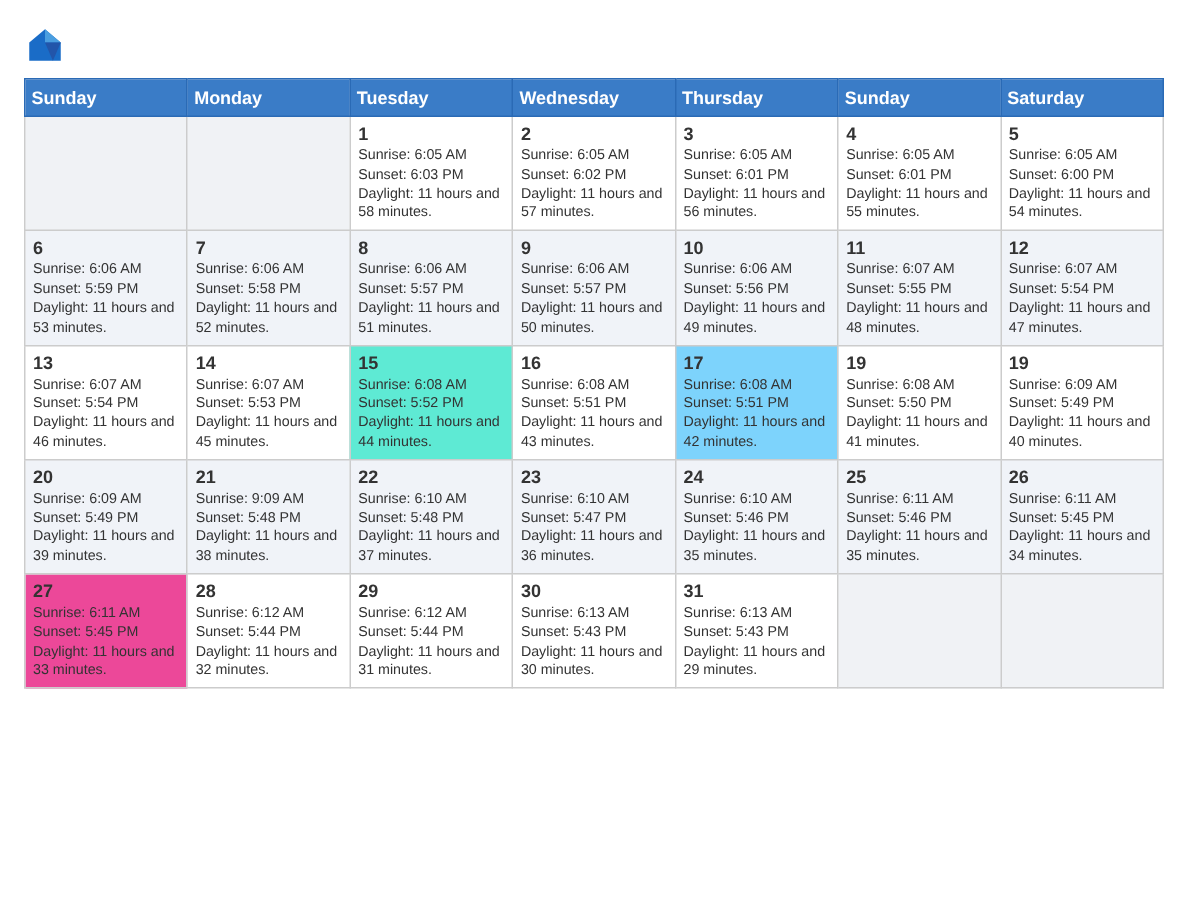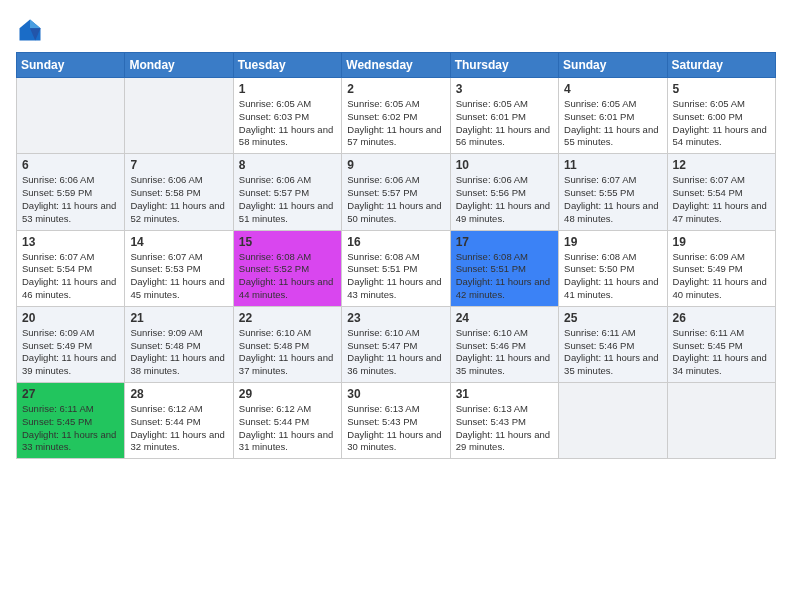--- a/index.html
+++ b/index.html
@@ -208,33 +208,33 @@
           <div class="day-info">Sunrise: 6:07 AM
 Sunset: 5:54 PM
 Daylight: 11 hours and 46 minutes.</div>
         </td>
         <td style="background: rgb(255, 255, 255);">
           <span class="day-num">14</span>
           <div class="day-info">Sunrise: 6:07 AM
 Sunset: 5:53 PM
 Daylight: 11 hours and 45 minutes.</div>
         </td>
-        <td style="background: #d946ef;">
+        <td style="background: #5eead4;">
           <span class="day-num">15</span>
           <div class="day-info">Sunrise: 6:08 AM
 Sunset: 5:52 PM
 Daylight: 11 hours and 44 minutes.</div>
         </td>
         <td style="background: rgb(255, 255, 255);">
           <span class="day-num">16</span>
           <div class="day-info">Sunrise: 6:08 AM
 Sunset: 5:51 PM
 Daylight: 11 hours and 43 minutes.</div>
         </td>
-        <td style="background: #3b82f6;">
+        <td style="background: #7dd3fc;">
           <span class="day-num">17</span>
           <div class="day-info">Sunrise: 6:08 AM
 Sunset: 5:51 PM
 Daylight: 11 hours and 42 minutes.</div>
         </td>
         <td style="background: rgb(255, 255, 255);">
           <span class="day-num">19</span>
           <div class="day-info">Sunrise: 6:08 AM
 Sunset: 5:50 PM
 Daylight: 11 hours and 41 minutes.</div>
@@ -284,21 +284,21 @@
 Daylight: 11 hours and 35 minutes.</div>
         </td>
         <td style="background: rgb(240, 243, 248);">
           <span class="day-num">26</span>
           <div class="day-info">Sunrise: 6:11 AM
 Sunset: 5:45 PM
 Daylight: 11 hours and 34 minutes.</div>
         </td>
       </tr>
       <tr>
-        <td style="background: #22c55e;">
+        <td style="background: #ec4899;">
           <span class="day-num">27</span>
           <div class="day-info">Sunrise: 6:11 AM
 Sunset: 5:45 PM
 Daylight: 11 hours and 33 minutes.</div>
         </td>
         <td style="background: rgb(255, 255, 255);">
           <span class="day-num">28</span>
           <div class="day-info">Sunrise: 6:12 AM
 Sunset: 5:44 PM
 Daylight: 11 hours and 32 minutes.</div>

